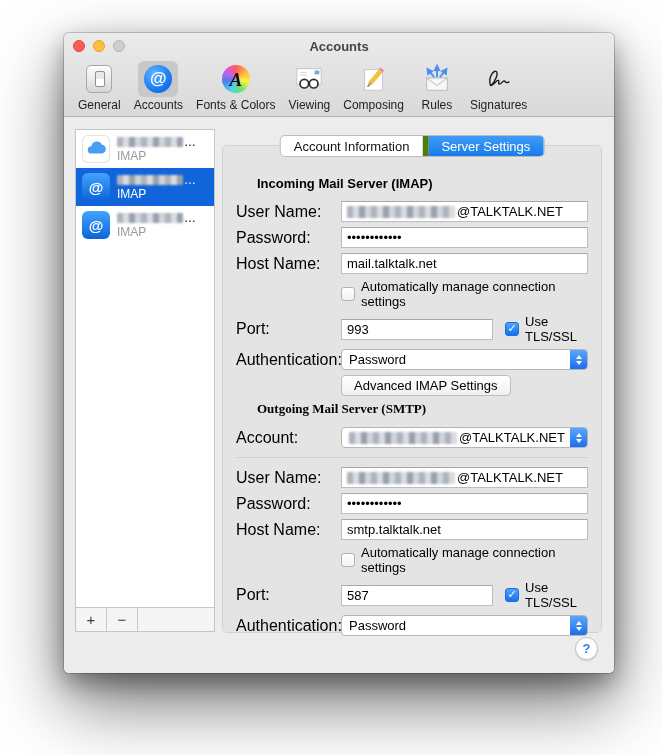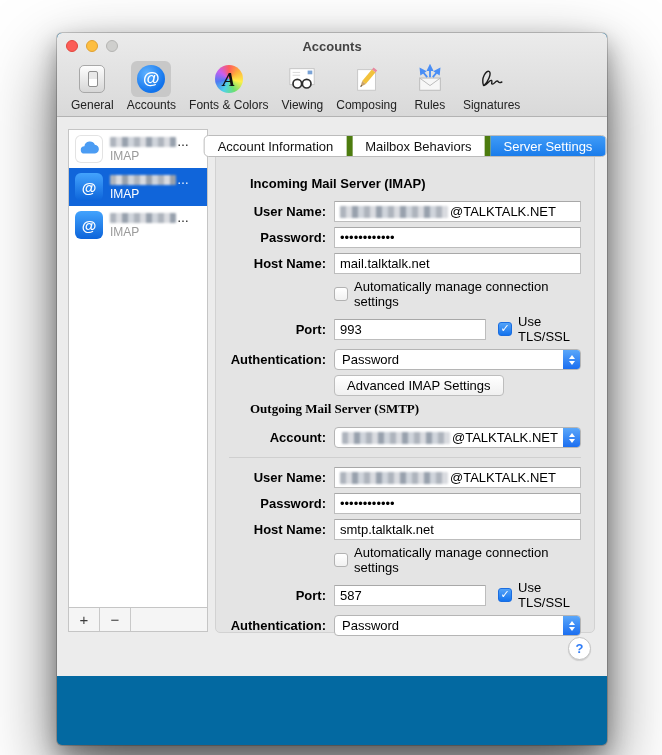--- a/index.html
+++ b/index.html
@@ -1,17 +1,17 @@
 <!DOCTYPE html>
 <html><head>
 <meta charset="utf-8">
 <style>
   html,body{margin:0;padding:0;}
   body{width:662px;height:755px;background:#ffffff;font-family:"Liberation Sans","DejaVu Sans",sans-serif;position:relative;overflow:hidden;}
-  .window{position:absolute;left:57px;top:33px;width:550px;height:712px;border-radius:5px;background:#0369a1;
+  .window{position:absolute;left:64px;top:33px;width:550px;height:640px;border-radius:5px;background:#e5e5e5;
     box-shadow:0 0 0 1px rgba(0,0,0,0.18), 0 30px 70px rgba(0,0,0,0.55), 0 10px 25px rgba(0,0,0,0.35);overflow:hidden;}
   
   .header{background:linear-gradient(#ebebeb,#d9d9d9);border-bottom:1px solid #b3b3b3;border-radius:5px 5px 0 0;}
   .titlebar{height:26px;position:relative;}
   .lights{position:absolute;left:9px;top:7px;display:flex;gap:8px;}
   .light{width:12px;height:12px;border-radius:50%;box-sizing:border-box;}
   .light.red{background:#fc5d57;border:1px solid #e2463d;}
   .light.yellow{background:#fdbe41;border:1px solid #e0a131;}
   .light.gray{background:#cfcfcd;border:1px solid #b5b5b3;}
   .title{text-align:center;font-size:13px;font-weight:bold;color:#444;line-height:27px;}
@@ -44,21 +44,21 @@
   
   .panel{position:absolute;left:158px;top:28px;width:380px;height:488px;background:#e4e4e4;border:1px solid #d2d2d2;border-radius:5px;box-sizing:border-box;padding:30px 13px 0 13px;}
   .tabs{position:absolute;top:-11px;left:50%;transform:translateX(-50%);display:flex;background:#ffffff;border:1px solid #bcbcbc;border-radius:5px;overflow:hidden;height:22px;box-sizing:border-box;}
   .tab{font-size:13px;color:#111;padding:0 13px;display:flex;align-items:center;white-space:nowrap;border-right:6px solid #4d7c0f;}
   .tab:last-child{border-right:none;}
   .tab.selected{background:linear-gradient(#3f9bf7,#1a7ceb);color:#ffffff;}
   h3.sect{font-size:13px;font-weight:bold;color:#000;margin:0 0 10px 0;padding-left:21px;}
   h3.sect.smtp{margin-top:2px;font-family:Liberation Serif, serif;}
   .row{display:flex;align-items:center;margin-bottom:5px;}
   .row.indent{margin-left:105px;}
-  .lbl{width:97px;text-align:right;margin-right:8px;font-size:13px;color:#000;flex:0 0 auto;font-weight:bold;}
+  .lbl{width:97px;text-align:left;margin-right:8px;font-size:16px;color:#000;flex:0 0 auto;}
   .field{width:252px;height:21px;box-sizing:border-box;background:#fff;border:1px solid #bdbdbd;border-top-color:#a8a8a8;border-radius:1px;font-size:13px;color:#000;padding:0 5px;display:flex;align-items:center;font-family:"Liberation Sans",sans-serif;}
   input.field{display:inline-block;line-height:19px;}
   .field.short{width:152px;}
   .popup{width:252px;height:21px;box-sizing:border-box;background:#fff;border:1px solid #b5b5b5;border-radius:4px;display:flex;align-items:center;font-size:13px;position:relative;padding-left:7px;overflow:hidden;}
   .stepper{position:absolute;right:0;top:0;width:17px;height:100%;background:linear-gradient(#5aa7fa,#1b6ef0);display:flex;flex-direction:column;align-items:center;justify-content:center;gap:2px;}
   .tri-up{width:0;height:0;border-left:3.5px solid transparent;border-right:3.5px solid transparent;border-bottom:4px solid #fff;}
   .tri-down{width:0;height:0;border-left:3.5px solid transparent;border-right:3.5px solid transparent;border-top:4px solid #fff;}
   .cb{width:14px;height:14px;box-sizing:border-box;border:1px solid #b2b2b2;border-radius:3px;background:linear-gradient(#ffffff,#f1f1f1);display:inline-flex;align-items:center;justify-content:center;flex:0 0 auto;}
   .cb .tick{display:none;color:#fff;font-size:11px;font-weight:bold;line-height:1;margin-top:-1px;}
   .cb.checked{background:linear-gradient(#54a3f8,#1373ee);border-color:#1a6de0;}
@@ -222,23 +222,20 @@
         <div class="lfbtn">+</div>
         <div class="lfbtn">−</div>
       </div>
     </div>
 
     <div class="panel">
       <div class="tabs">
         <div class="tab">
             <span>Account Information</span>
           </div>
-        <div class="tab">
-            <span>Mailbox Behaviors</span>
-          </div>
         <div class="tab selected">
             <span>Server Settings</span>
           </div>
       </div>
 
       <h3 class="sect">Incoming Mail Server (IMAP)</h3>
 
       <div class="row">
         <span class="lbl">User Name:</span>
         <div class="field">

